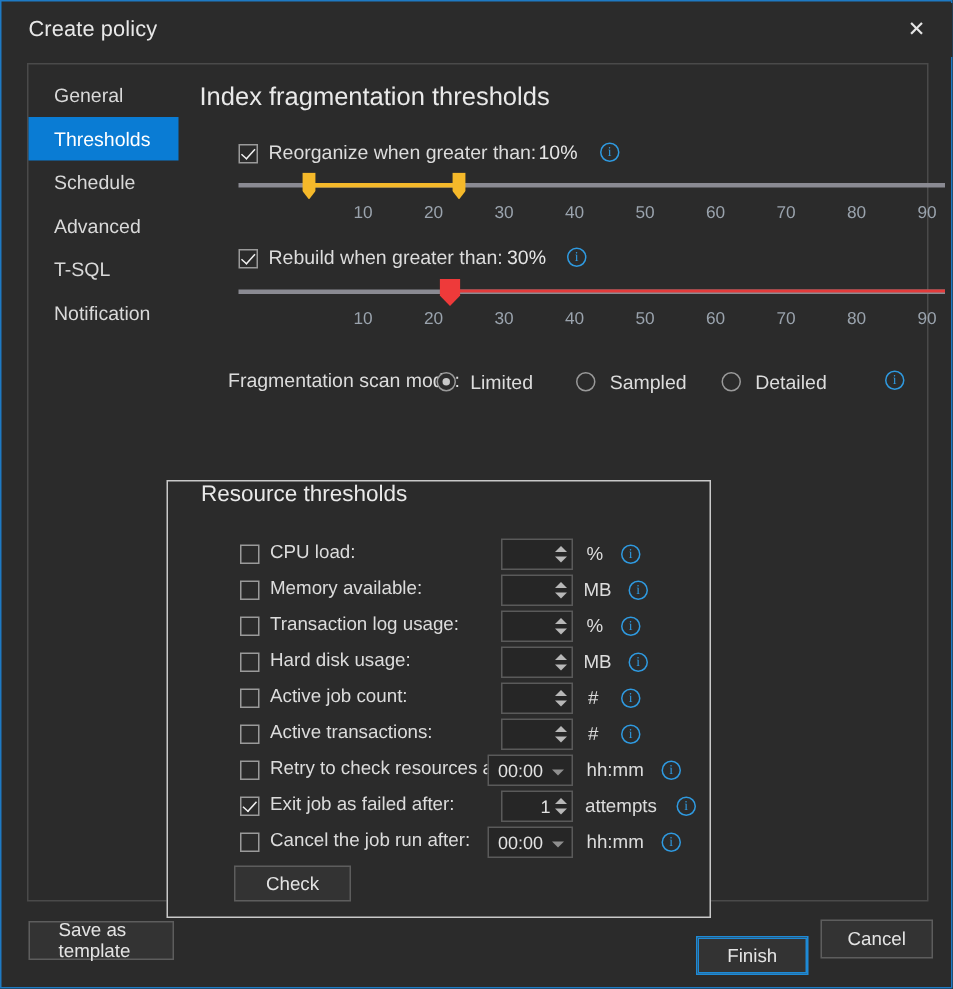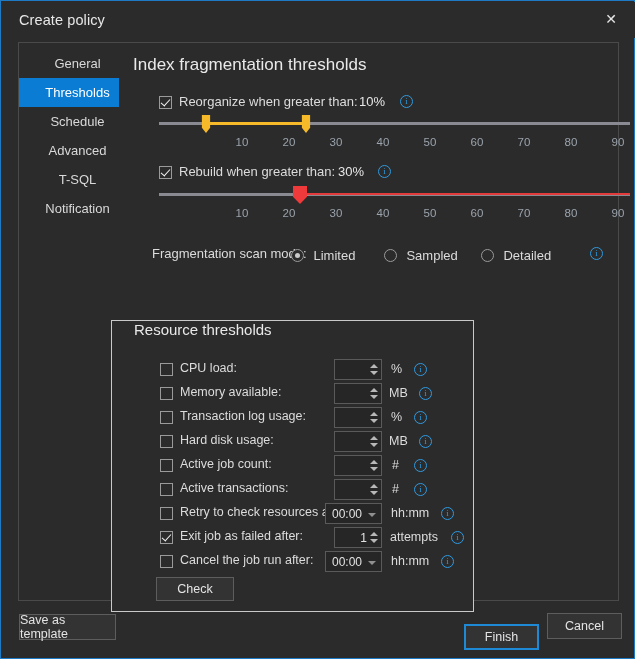--- a/index.html
+++ b/index.html
@@ -60,21 +60,20 @@
     width: 100px;
   }
   .nav-item {
     height: 29px;
     line-height: 29px;
     padding-left: 17px;
     font-size: 13px;
     color: #d9d9d9;
     white-space: nowrap;
     cursor: default;
-    text-align: center;
   }
   .nav-item.active {
     background: #0a7cd4;
     color: #ffffff;
   }
   
   .content {
     position: absolute;
     left: 100px; top: 0;
     right: 0; bottom: 0;
@@ -287,21 +286,21 @@
   .btn.focus {
     border-color: #1e8ad6;
     box-shadow: inset 0 0 0 1px #1e8ad6;
   }
   .check-btn {
     left: 44px; top: 256px;
     width: 78px; height: 24px;
   }
   
   .footer { position: absolute; left: 1px; right: 1px; bottom: 1px; height: 57px; }
-  .btn-save { left: 17px; top: 14px; width: 97px; height: 26px; }
+  .btn-save { left: 17px; top: 14px; width: 97px; height: 26px; padding-left: 19px; }
   .btn-finish { left: 462px; top: 13px; width: 75px; height: 26px; margin-top: 11px; }
   .btn-cancel { left: 545px; top: 13px; width: 75px; height: 26px; }
 </style>
 </head>
 <body>
 
 <div class="window">
 
   <div class="titlebar">
     <div class="title-text">Create policy</div>

